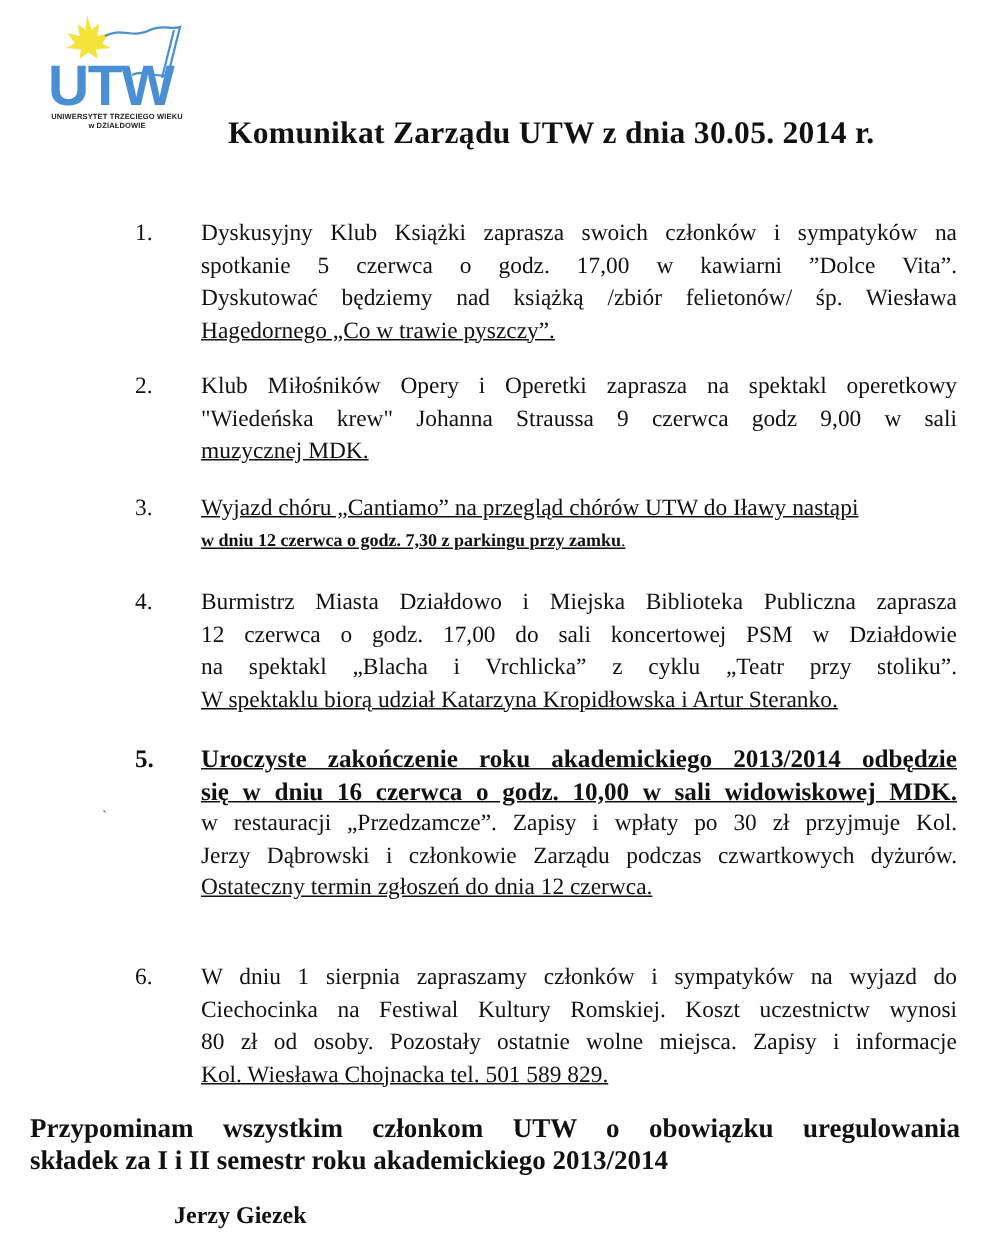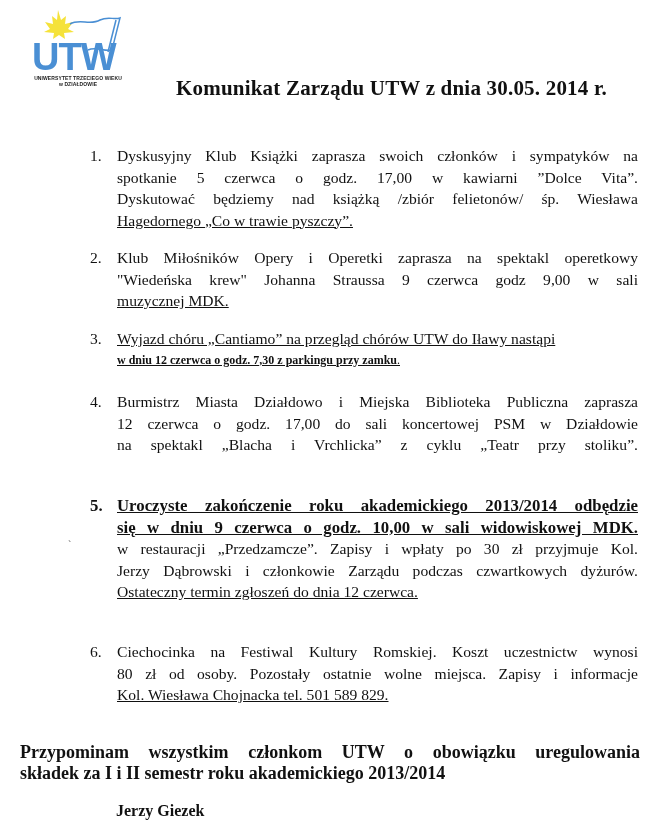--- a/index.html
+++ b/index.html
@@ -10,28 +10,28 @@
     }
     .logo { position: absolute; left: 28px; top: 6px; width: 100px; height: 92px; }
     .logo-svg { position: absolute; left: 0; top: 0; }
     .logo-caption {
       position: absolute; left: 0; top: 69px; width: 100px; text-align: center;
       font-family: "Liberation Sans", sans-serif; font-weight: bold;
       font-size: 5px; line-height: 6px; color: #222; letter-spacing: 0.1px;
     }
     .title {
       position: absolute; left: 152px; top: 76px;
-      font-size: 21px; font-weight: bold; white-space: nowrap; letter-spacing: 0.2px; margin-left: 24px;
+      font-size: 21px; font-weight: bold; white-space: nowrap; letter-spacing: 0.2px;
     }
     .item {
       position: absolute; left: 90px; width: 548px;
       font-size: 15.6px; line-height: 21.5px; text-align: justify;
     }
     .item .num { position: absolute; left: 0; top: 0; }
-    .item .body { margin-left: 27px; display: block; }
+    .item .body { margin-left: 44px; display: block; }
     .item .line { display: block; text-align: justify; text-align-last: justify; }
     .item .line.last { text-align-last: left; text-decoration: underline; }
     .bold { font-weight: bold; }
     .item5 .line.b { font-size: 16.8px; text-decoration: underline; }
     .tick { position: absolute; left: 68px; top: 539px; font-size: 10px; color: #555; }
     .reminder {
       position: absolute; left: 20px; width: 620px; top: 742px;
       font-size: 18px; font-weight: bold; line-height: 21px;
     }
     .reminder .line { display: block; text-align: justify; text-align-last: justify; }
@@ -88,38 +88,40 @@
     <span class="line last" style="font-size:12px;"><span class="bold">w dniu 12 czerwca o godz. 7,30 z parkingu przy zamku</span><span>.</span></span>
   </span>
 </div>
 
 <div class="item" style="top:391px;">
   <span class="num">4.</span>
   <span class="body">
     <span class="line">Burmistrz Miasta Działdowo i Miejska Biblioteka Publiczna zaprasza</span>
     <span class="line">12 czerwca o godz. 17,00 do sali koncertowej PSM w Działdowie</span>
     <span class="line">na spektakl „Blacha i Vrchlicka” z cyklu „Teatr przy stoliku”.</span>
+    <span class="line last">W spektaklu  biorą udział Katarzyna Kropidłowska i Artur Steranko.</span>
   </span>
 </div>
 
 <div class="item item5" style="top:495px;">
   <span class="num bold" style="font-size:16.8px;">5.</span>
   <span class="body">
     <span class="line b bold">Uroczyste zakończenie roku akademickiego 2013/2014 odbędzie</span>
-    <span class="line b bold">się w dniu 9 czerwca o godz. 10,00 w sali widowiskowej MDK.</span>
+    <span class="line b bold">się w dniu 16 czerwca o godz. 10,00 w sali widowiskowej MDK.</span>
     <span class="line">w restauracji „Przedzamcze”. Zapisy i wpłaty po 30 zł przyjmuje Kol.</span>
     <span class="line">Jerzy Dąbrowski i członkowie Zarządu podczas czwartkowych dyżurów.</span>
     <span class="line last">Ostateczny termin zgłoszeń do dnia 12 czerwca.</span>
   </span>
 </div>
 <span class="tick">`</span>
 
 <div class="item" style="top:641px;">
   <span class="num">6.</span>
   <span class="body">
+    <span class="line">W dniu 1 sierpnia zapraszamy członków i sympatyków na wyjazd do</span>
     <span class="line">Ciechocinka na Festiwal Kultury Romskiej. Koszt uczestnictw wynosi</span>
     <span class="line">80 zł od osoby. Pozostały ostatnie wolne miejsca. Zapisy i informacje</span>
     <span class="line last">Kol. Wiesława Chojnacka tel. 501 589 829.</span>
   </span>
 </div>
 
 <div class="reminder">
   <span class="line">Przypominam wszystkim członkom UTW o obowiązku uregulowania</span>
   <span class="line last">składek za I i II semestr roku akademickiego 2013/2014</span>
 </div>

